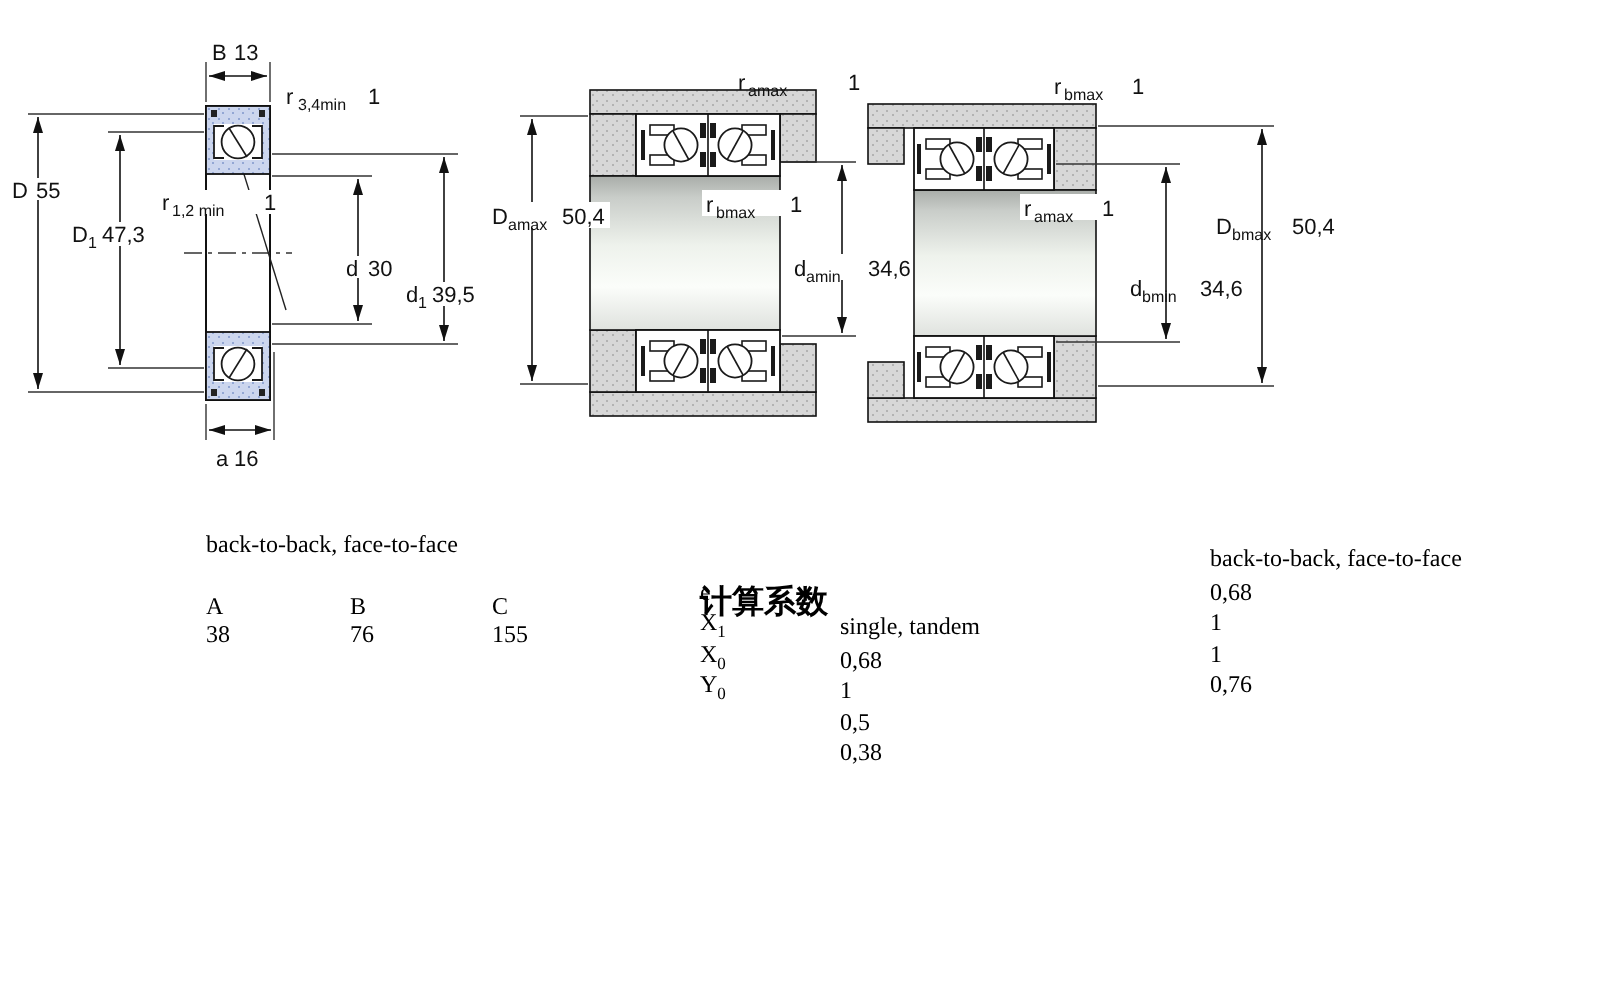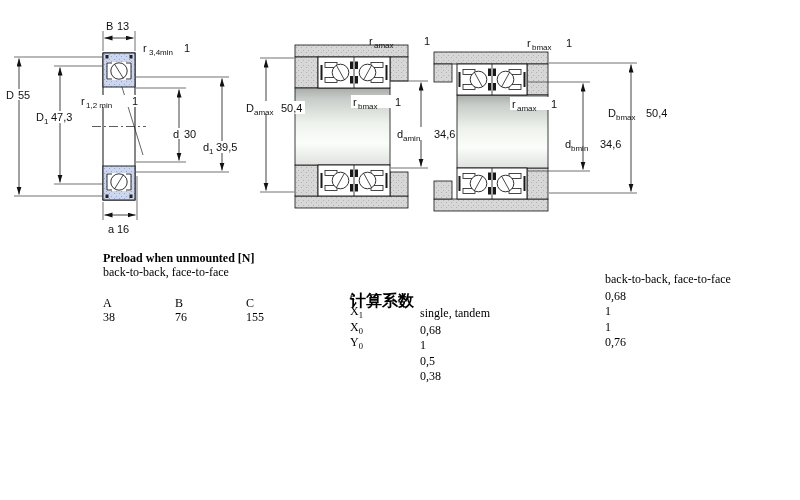--- a/index.html
+++ b/index.html
@@ -246,21 +246,20 @@
       <line x1="528" y1="171" x2="590" y2="171" stroke="#333" stroke-width="0.7"></line>
       <line x1="583" y1="83.5" x2="583" y2="169.5" stroke="#111" stroke-width="0.8" marker-start="url(#arr)" marker-end="url(#arr)"></line>
       <text x="565" y="148">d</text>
       <text class="sub" x="571" y="151">bmin</text>
       <text x="600" y="148">34,6</text>
     </g>
   </g>
 </svg>
 
 <div class="tbl preload">
-  <div class="title">Preload when unmounted [N]</div>
   <div class="subtitle">back-to-back, face-to-face</div>
   <div class="hdr">
     <span class="c0">A</span>
     <span class="c1">B</span>
     <span class="c2">C</span>
   </div>
   <div class="vals">
     <span class="c0">38</span>
     <span class="c1">76</span>
     <span class="c2">155</span>

